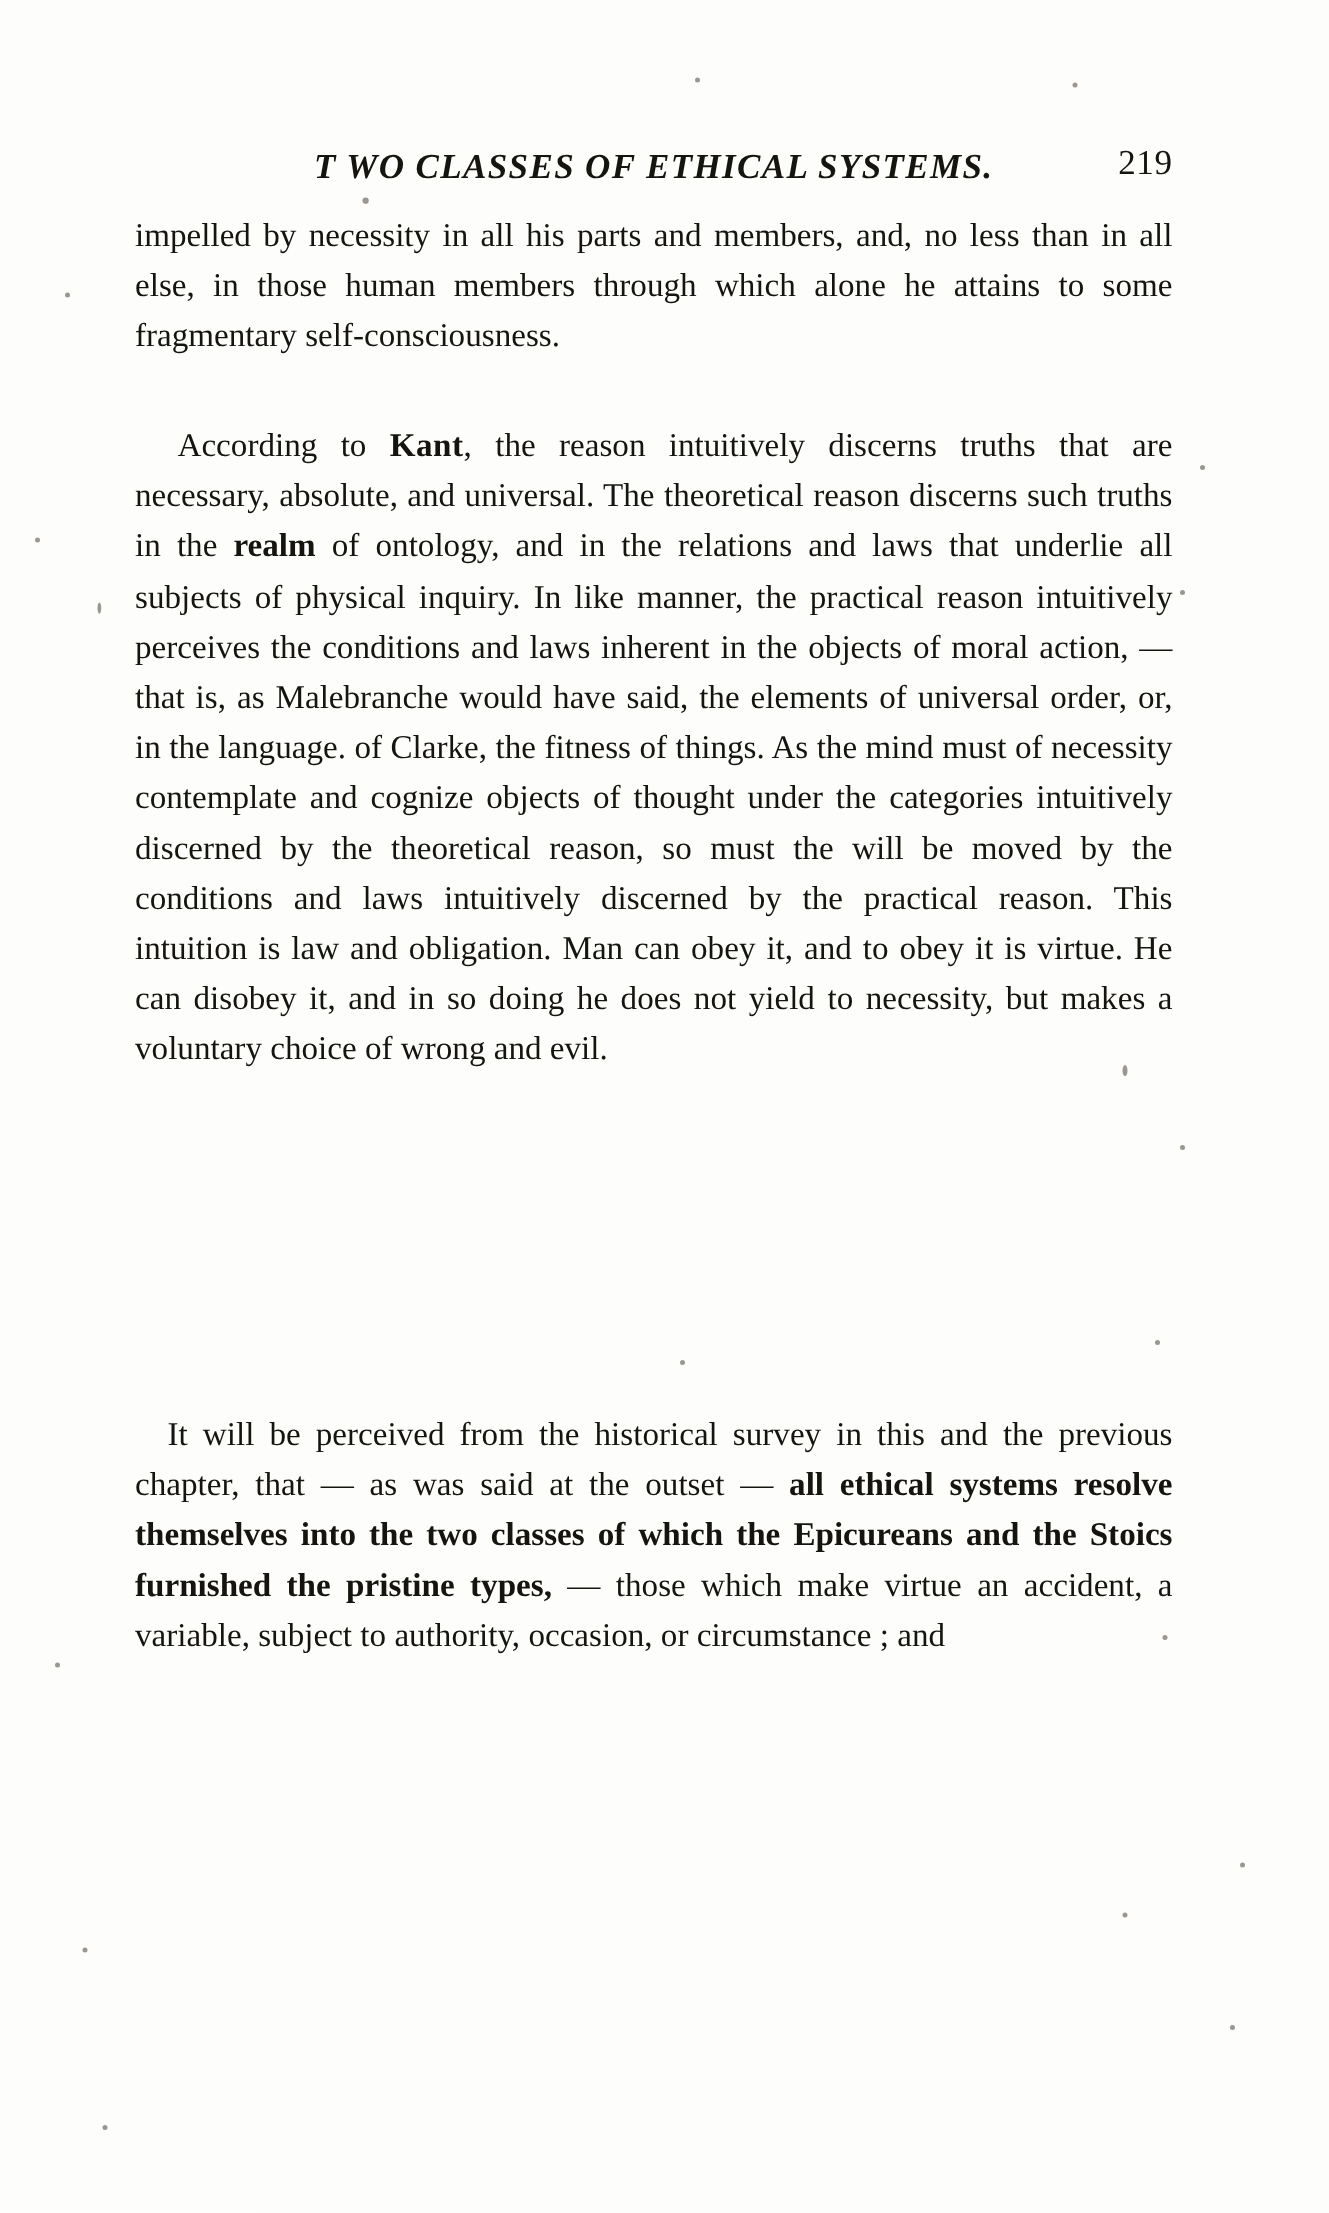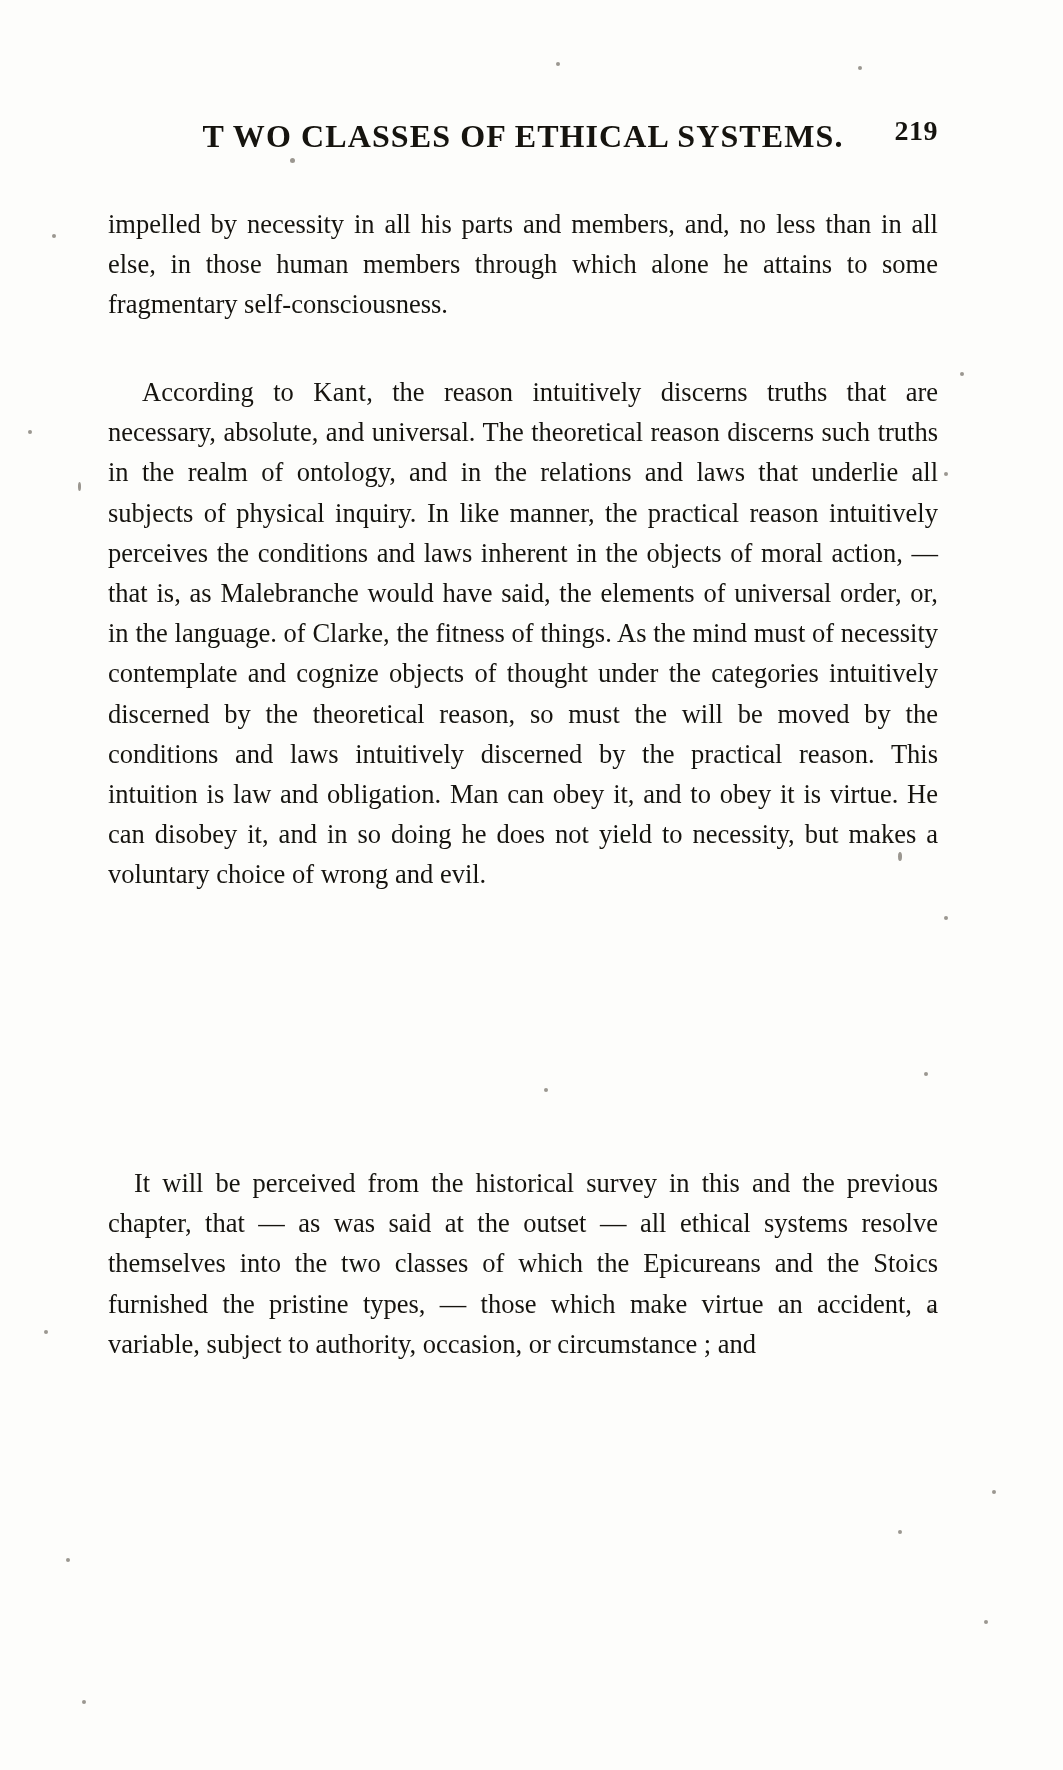--- a/index.html
+++ b/index.html
@@ -33,59 +33,59 @@
   .running-head {
     position: absolute;
     top: 118px;
     left: 0;
     width: 830px;
     display: flex;
     align-items: baseline;
     justify-content: center;
   }
   .rh-title {
+    font-style: italic;
     font-weight: 700;
-    font-size: 32px;
+    font-size: 28px;
     letter-spacing: 1.1px;
     white-space: nowrap;
   }
   .rh-page {
     position: absolute;
     right: 0;
     top: -3px;
     font-size: 28px;
-    font-weight: 700;
+    font-weight: 400;
     letter-spacing: 0.5px;
   }
 
   .body-block {
     position: absolute;
     left: 0;
     width: 830px;
     font-size: 26.5px;
     line-height: 40.2px;
     text-align: justify;
     text-justify: inter-word;
-    margin-top: 36px;
   }
   .p1 { top: 168px; }
   .p2 { top: 336px; }
   .p3 { top: 1127px; }
 
   .body-block p {
     margin: 0;
   }
   .indent {
     text-indent: 34px;
   }
   .indent-sm {
     text-indent: 26px;
   }
   
-  .bold { font-weight: 400; }
+  .bold { font-weight: 700; }
   .ital { }
   .sc { letter-spacing: 0.4px; }
 
   
   .body-block p { hyphens: none; }
 
   
   .speck {
     position: absolute;
     background: #4a4438;

